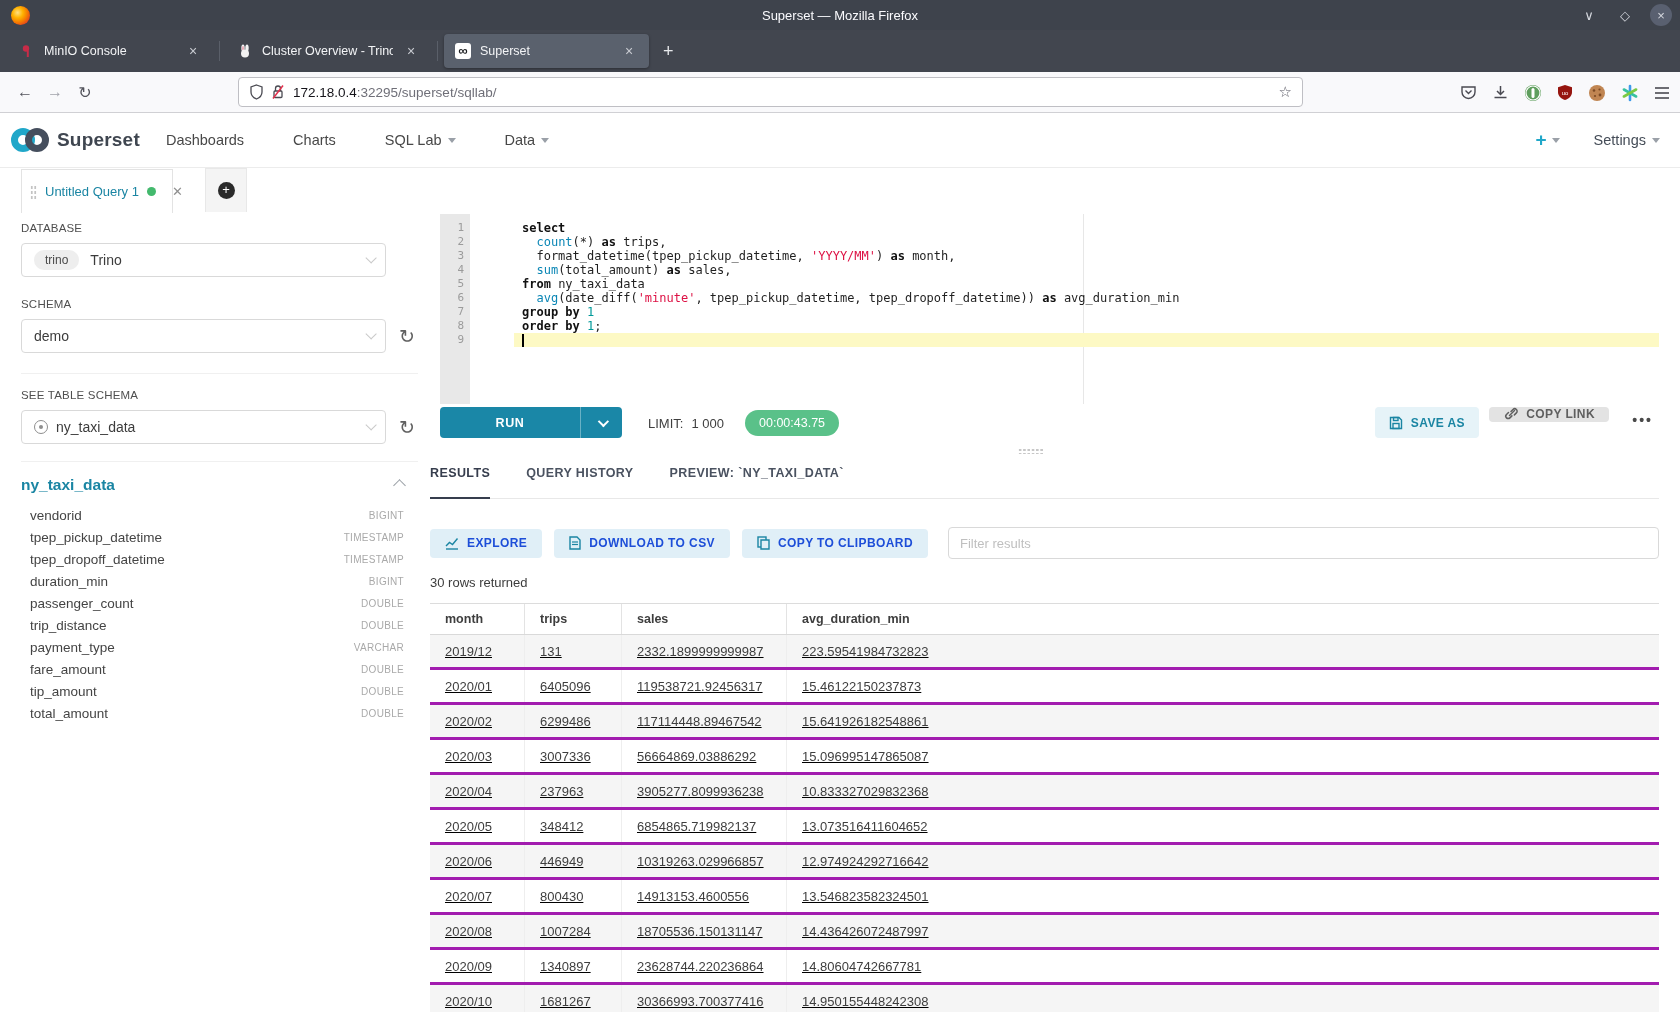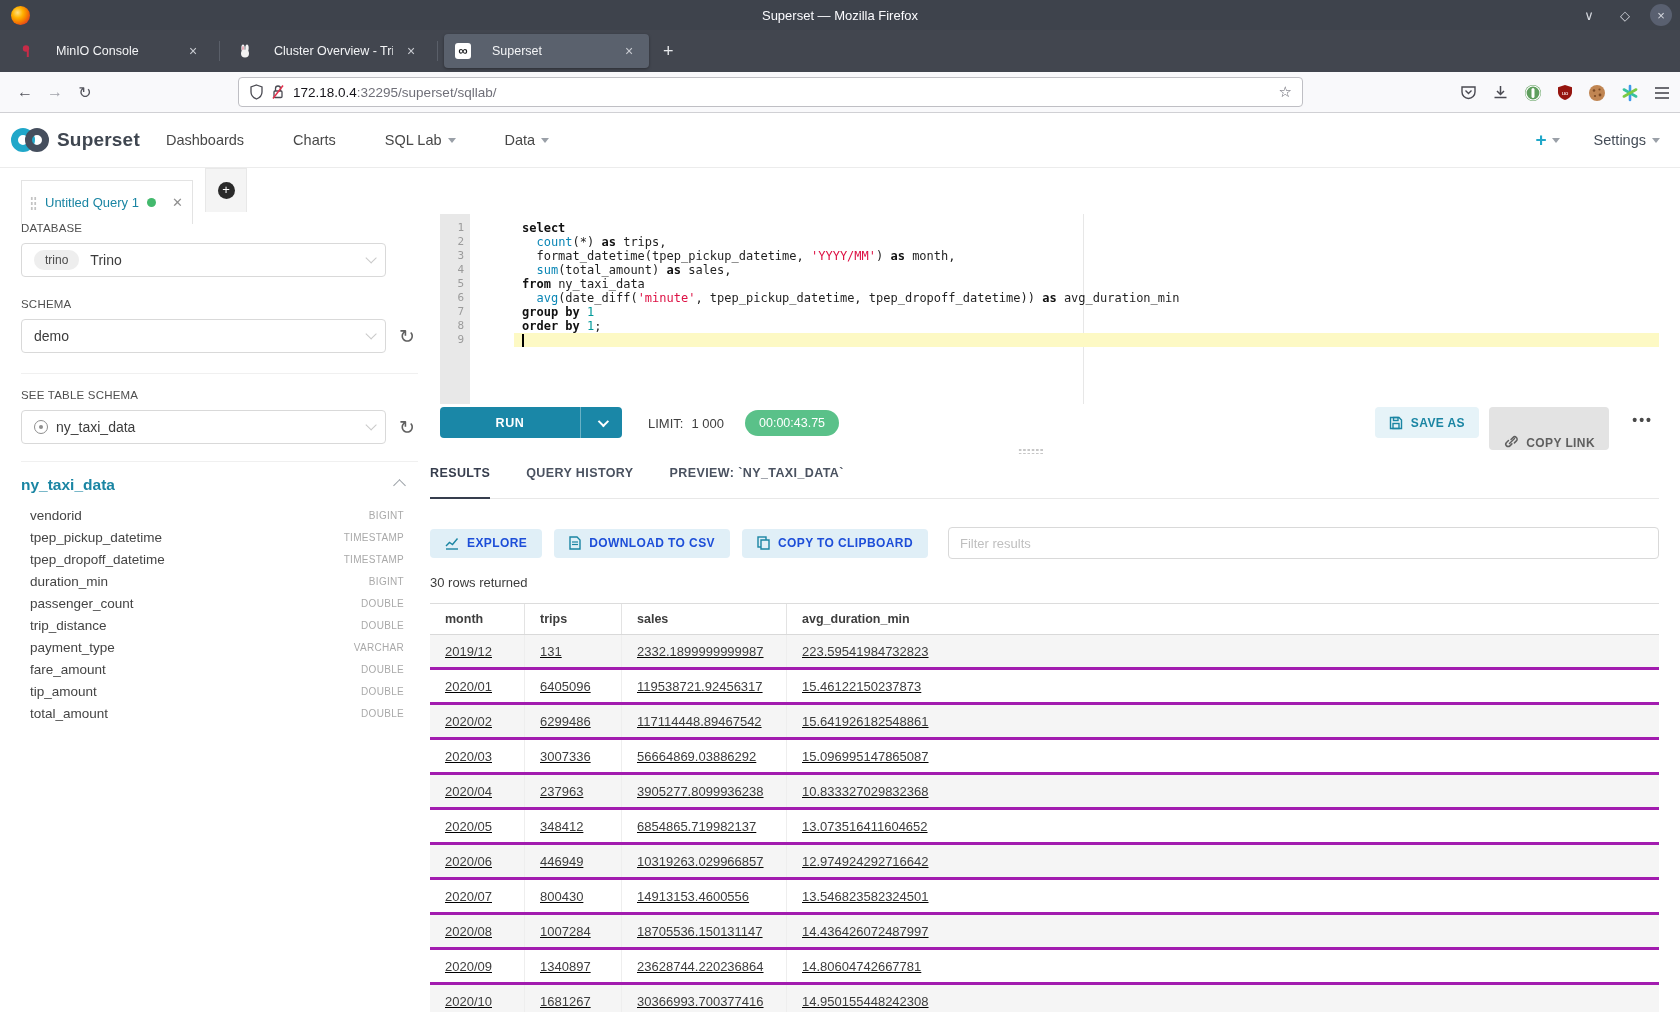--- a/index.html
+++ b/index.html
@@ -13,21 +13,21 @@
   .win-title { position:absolute; left:0; right:0; text-align:center; color:#fbfbfe; font-size:13px; }
   .win-controls { position:absolute; right:8px; top:0; height:30px; display:flex; align-items:center; gap:14px; color:#d7dae0; font-size:13px; }
   .win-controls .wc { width:22px; height:22px; display:flex; align-items:center; justify-content:center; border-radius:50%; }
   .wc-close { background:#596070; }
 
   
   .tabstrip { position:absolute; top:30px; left:0; right:0; height:42px; background:#42464f; display:flex; align-items:flex-end; }
   .btab { height:34px; margin-bottom:4px; border-radius:4px; display:flex; align-items:center; gap:9px; padding:0 11px; width:205px; color:#f3f4f6; font-size:12.5px; position:relative; }
   .btab.first { margin-left:8px; }
   .btab.active { background:#5a616d; box-shadow:0 1px 3px rgba(0,0,0,.35); }
-  .btab .tab-title { flex:1; white-space:nowrap; overflow:hidden;margin-left:12px; }
+  .btab .tab-title { flex:1; white-space:nowrap; overflow:hidden; }
   .btab .tab-close { color:#c9ccd2; font-size:14px; width:18px; text-align:center; }
   .tab-sep { width:1px; height:20px; background:#5a5f69; margin:0 6px 11px 6px; }
   .newtab-btn { color:#e7e9ec; font-size:18px; margin:0 0 10px 14px; }
   .favicon { width:16px; height:16px; display:flex; align-items:center; justify-content:center; flex:none; }
   .fav-superset { background:#fff; border-radius:3px; color:#1c1e21; font-weight:bold; font-size:13px; line-height:16px; }
 
   
   .urlbar { position:absolute; top:72px; left:0; right:0; height:41px; background:#f9f9fb; border-bottom:1px solid #d0d0d4; display:flex; align-items:center; }
   .nav-btn { color:#53545c; font-size:16px; width:30px; text-align:center; }
   .nav-btn.dim { color:#a2a3ab; }
@@ -43,21 +43,21 @@
   .ss-brand-name { font-size:19px; font-weight:bold; color:#3f4650; letter-spacing:.2px; }
   .ss-nav-items { display:flex; align-items:center; gap:49px; margin-left:26px; font-size:14.5px; color:#484848; }
   .ss-nav-item { display:flex; align-items:center; gap:6px; }
   .caret-down { width:0; height:0; border-left:4px solid transparent; border-right:4px solid transparent; border-top:5px solid #9aa0a8; }
   .ss-nav-right { position:absolute; right:20px; display:flex; align-items:center; gap:34px; }
   .ss-plus { color:#20a7c9; font-size:19px; font-weight:bold; display:flex; align-items:center; gap:5px; }
   .ss-settings { font-size:14.5px; color:#444c57; display:flex; align-items:center; gap:6px; }
 
   
   .qtabrow { position:absolute; top:168px; left:0; right:0; height:44px; background:#fff; }
-  .qtab { position:absolute; left:21px; top:12px; width:172px; height:44px; background:#fff; border:1px solid #e3e3e3; border-bottom:none; display:flex; align-items:center; padding:0 10px 0 8px; }
+  .qtab { position:absolute; left:21px; top:1px; width:152px; height:44px; background:#fff; border:1px solid #e3e3e3; border-bottom:none; display:flex; align-items:center; padding:0 10px 0 8px; }
   .drag-dots { width:7px; height:14px; flex:none; margin-right:8px;
      background:radial-gradient(circle, #c3c3c3 1.1px, transparent 1.3px); background-size:3.5px 5px; }
   .qtab-label { color:#1a85a3; font-size:13px; white-space:nowrap; }
   .qtab-dot { width:9px; height:9px; border-radius:50%; background:#43b96d; margin-left:8px; flex:none; }
   .qtab-close { color:#8f8f8f; font-size:13px; margin-left:16px; }
   .qtab-add { position:absolute; left:205px; top:0; width:42px; height:44px; background:#f4f4f4; border:1px solid #e8e8e8; border-bottom:none; display:flex; align-items:center; justify-content:center; }
   .qtab-add-circle { width:17px; height:17px; border-radius:50%; background:#2a2a2a; color:#fff; font-size:13px; line-height:16px; text-align:center; }
 
   
   .sidebar { position:absolute; left:21px; top:222px; width:397px; }
@@ -97,21 +97,21 @@
   
   .run-row { position:absolute; left:440px; top:404px; width:1219px; height:40px; }
   .run-btn { position:absolute; left:0; top:3px; width:182px; height:31px; background:#1a87a7; border-radius:4px; display:flex; color:#fff; overflow:hidden; }
   .run-main { width:140px; display:flex; align-items:center; justify-content:center; font-size:12.5px; font-weight:bold; letter-spacing:.6px; }
   .run-split { width:42px; border-left:1px solid rgba(255,255,255,.35); display:flex; align-items:center; justify-content:center; }
   .run-split .chev { width:8px; height:8px; border-right:2px solid #fff; border-bottom:2px solid #fff; transform:rotate(45deg) translateY(-2px); }
   .limit-wrap { position:absolute; left:168px; top:0; height:38px; display:flex; align-items:center; gap:8px; font-size:13px; color:#3f3f3f; padding-left:40px; }
   .limit-caret { margin-left:18px; }
   .timer-pill { position:absolute; left:305px; top:6px; height:26px; padding:0 14px; border-radius:13px; background:#5ac189; color:#fff; font-size:12.5px; display:flex; align-items:center; }
   .saveas-btn { position:absolute; right:180px; top:3px; height:31px; padding:0 14px; background:#e6f3f8; border-radius:4px; display:flex; align-items:center; gap:8px; color:#1a85a3; font-size:12px; font-weight:bold; letter-spacing:.4px; }
-  .copylink-btn { position:absolute; right:50px; top:3px; height:43px; padding:0 14px; background:#e3e3e3; border-radius:4px; display:flex; align-items:flex-end; gap:8px; color:#5f5f5f; font-size:12px; font-weight:bold; letter-spacing:.4px; }
+  .copylink-btn { position:absolute; right:50px; top:3px; height:15px; padding:0 14px; background:#e3e3e3; border-radius:4px; display:flex; align-items:flex-start; gap:8px; color:#5f5f5f; font-size:12px; font-weight:bold; letter-spacing:.4px; }
   .more-btn { position:absolute; right:6px; top:8px; color:#4a4a4a; font-size:14px; font-weight:bold; letter-spacing:2px; }
   .drag-handle { position:absolute; left:578px; top:44px; width:26px; height:6px;
      background:radial-gradient(circle, #c7c7c7 1.1px, transparent 1.3px); background-size:4.3px 4px; }
 
   
   .results { position:absolute; left:430px; top:466px; width:1229px; }
   .res-tabs { display:flex; gap:36px; border-bottom:1px solid #e8e8e8; height:33px; }
   .res-tab { font-size:12.5px; font-weight:bold; letter-spacing:.4px; color:#4a5260; padding-bottom:12px; }
   .res-tab.active { color:#363d4d; border-bottom:2px solid #363d4d; margin-bottom:-1px; }
   .res-actions { display:flex; align-items:center; margin-top:28px; gap:12px; }

